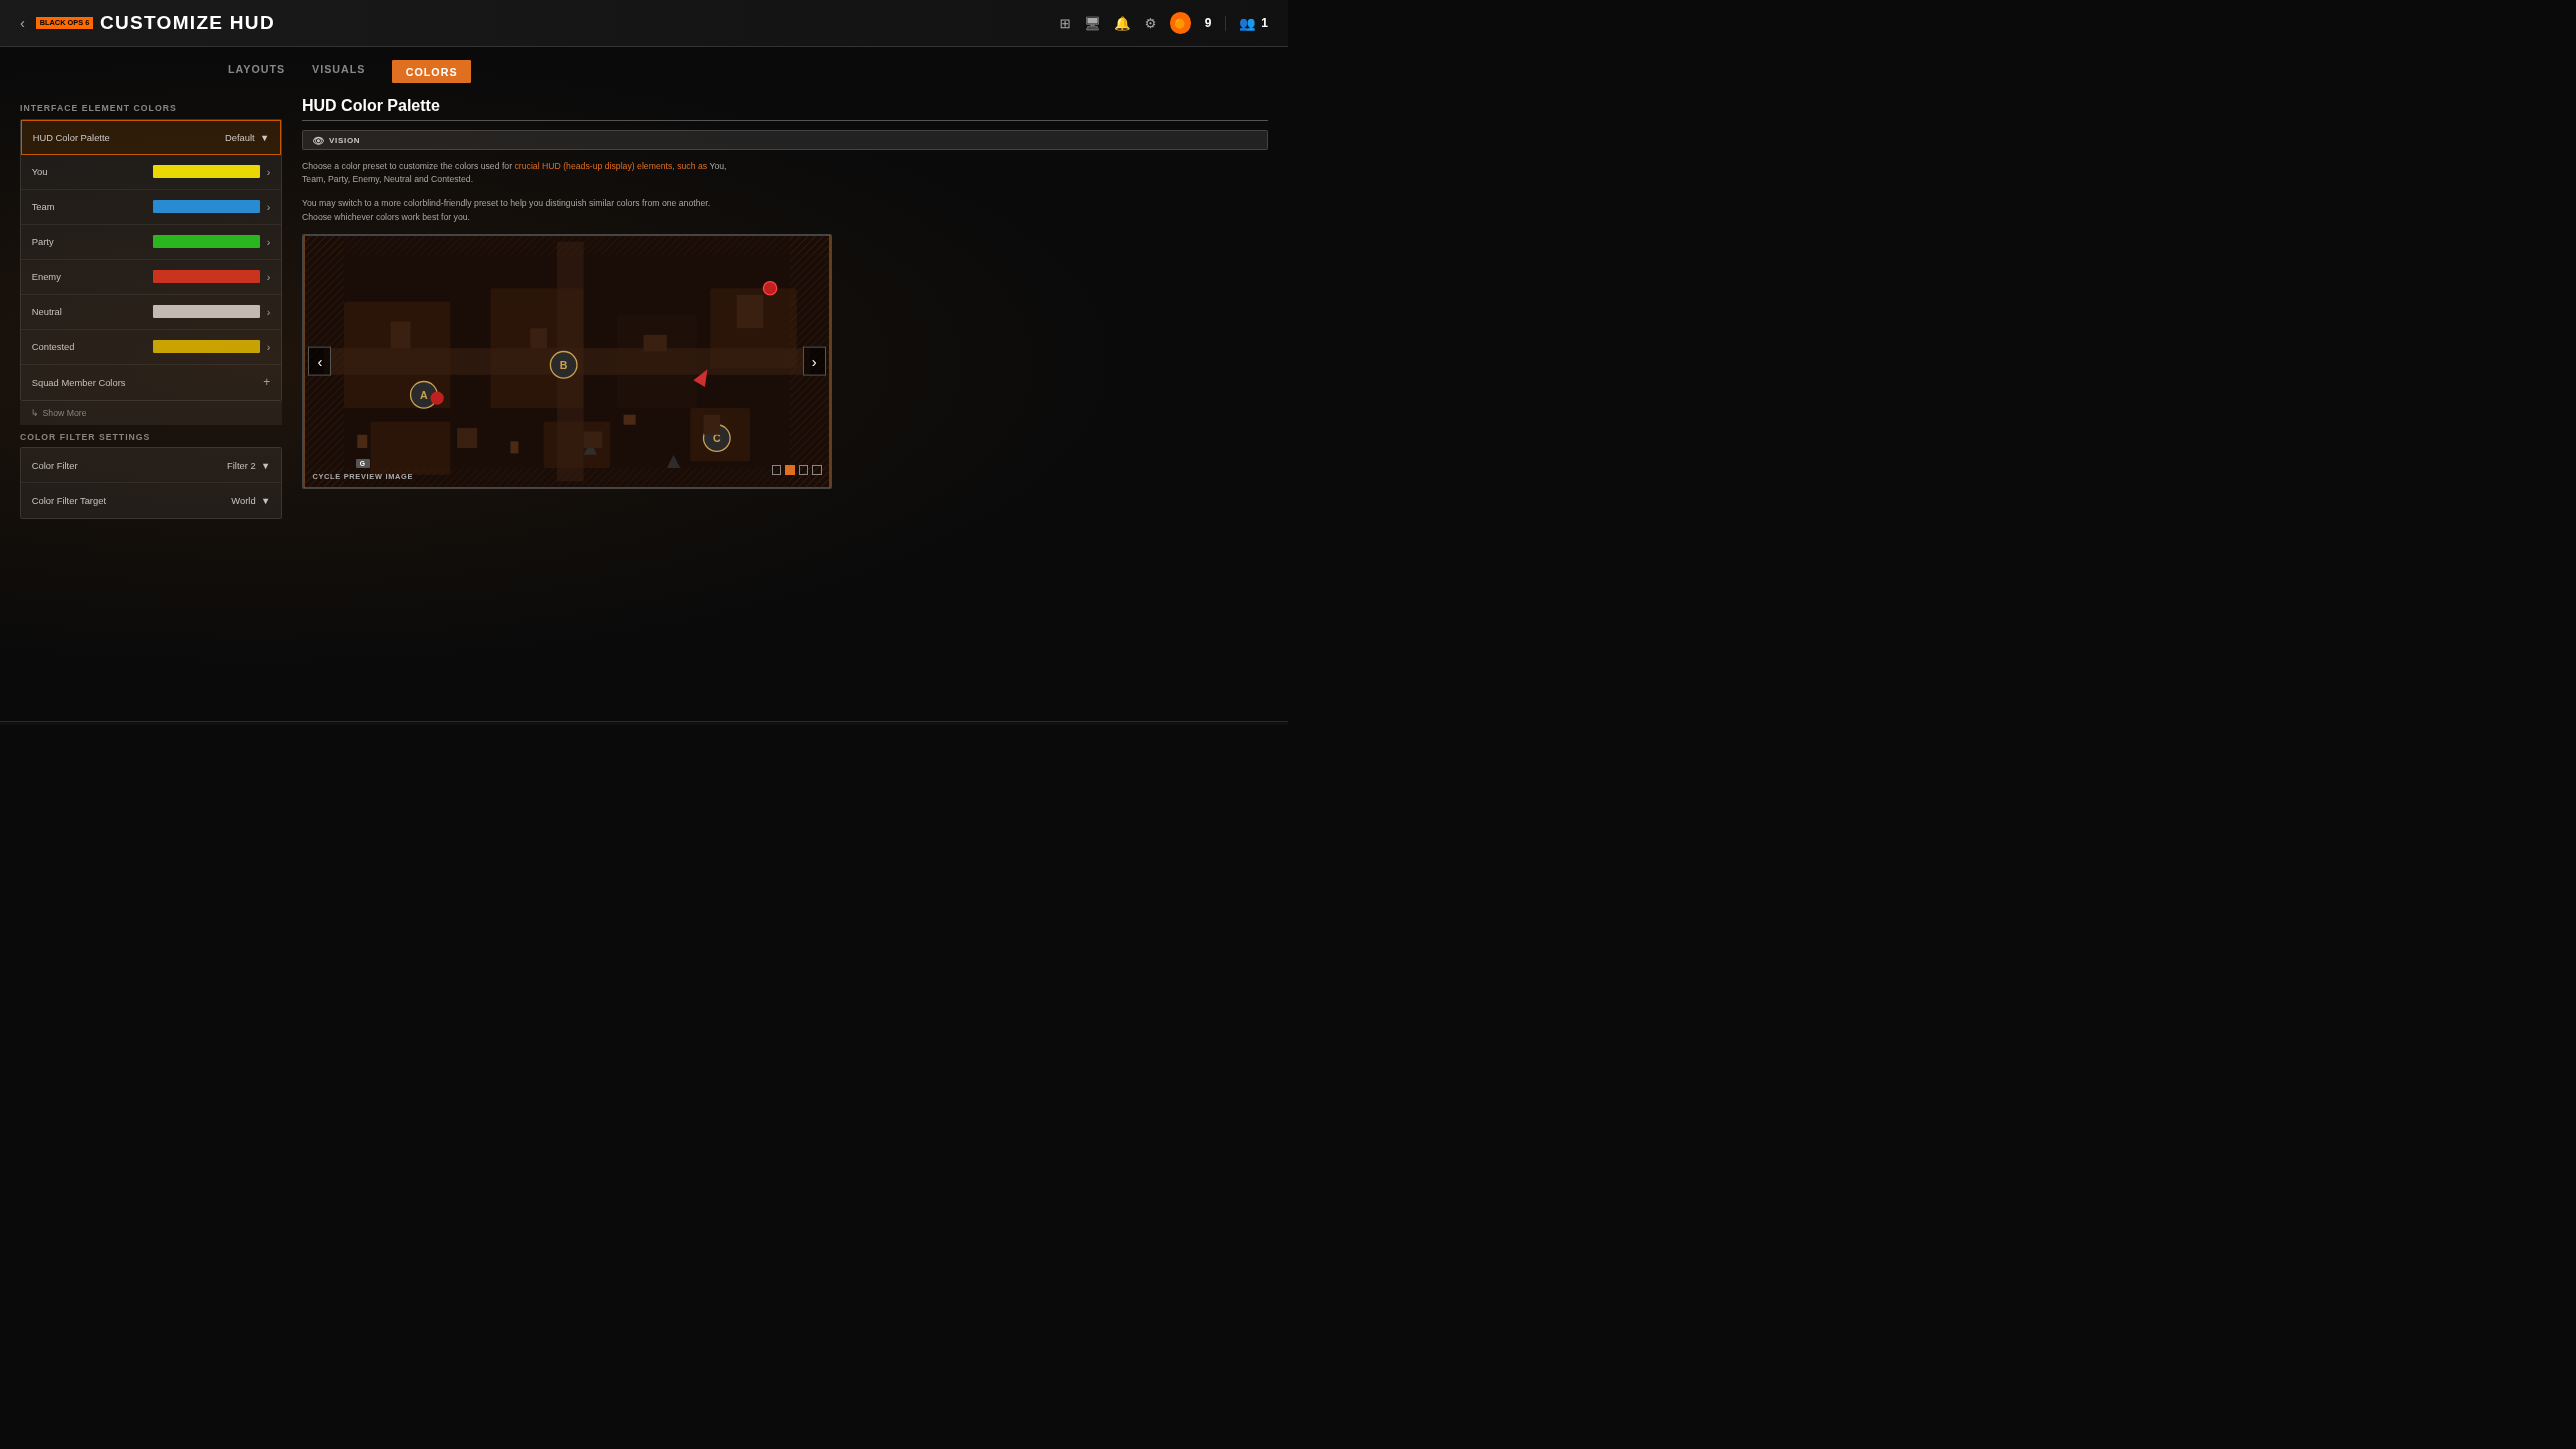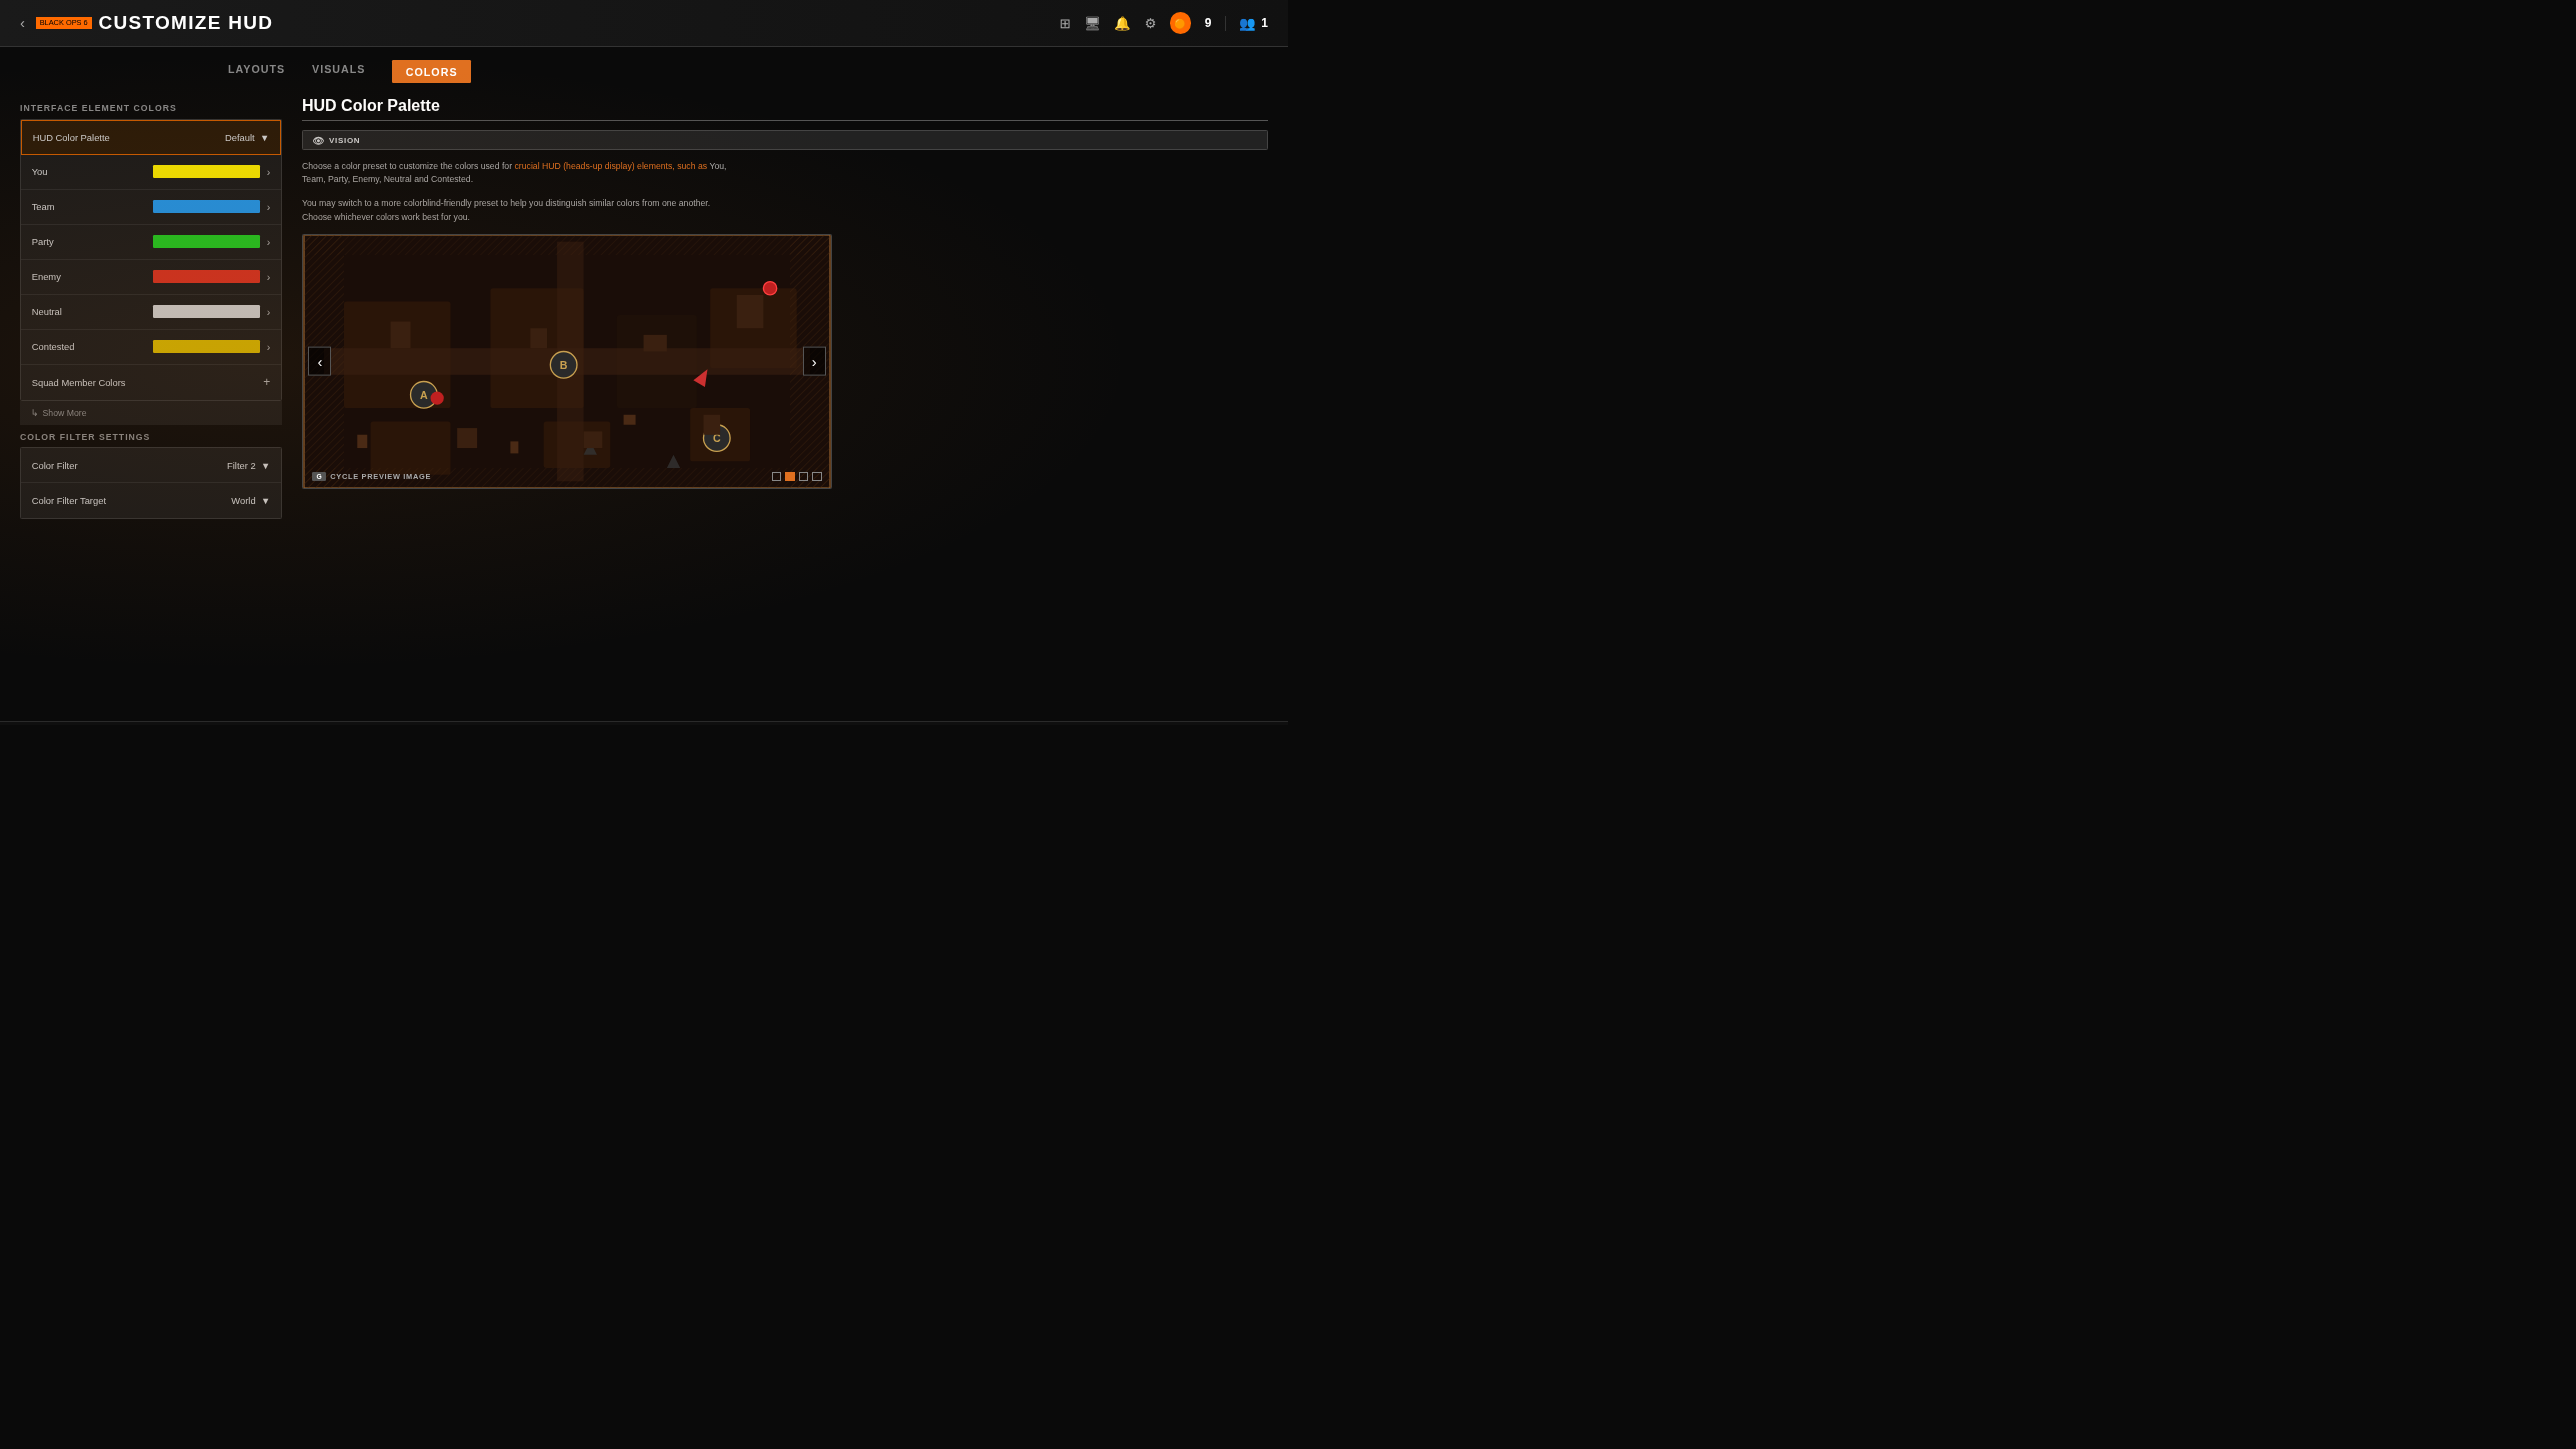--- a/index.html
+++ b/index.html
@@ -36,21 +36,21 @@
       cursor: pointer;
     }
     .logo-area {
       display: flex;
       align-items: center;
       gap: 6.7px;
     }
     .logo-box {
       background: #ff6a00;
       color: #000;
-      font-weight: 400;
+      font-weight: 700;
       font-size: 7.4px;
       padding: 2px 4px;
       line-height: 1.2;
     }
     .page-title {
       color: #fff;
       font-size: 19px;
       font-weight: 700;
       letter-spacing: 1.3px;
       text-transform: uppercase;
@@ -297,20 +297,21 @@
       padding: 0 9.4px;
     }
     .cycle-label {
       display: flex;
       align-items: center;
       gap: 4px;
       color: #aaa;
       font-size: 7.4px;
       font-weight: bold;
       letter-spacing: 0.7px;
+      flex-direction: column;
     }
     .g-key {
       background: #555;
       color: #fff;
       font-size: 6.7px;
       font-weight: bold;
       padding: 1.3px 4px;
       border-radius: 1.3px;
     }
     .map-dots {

